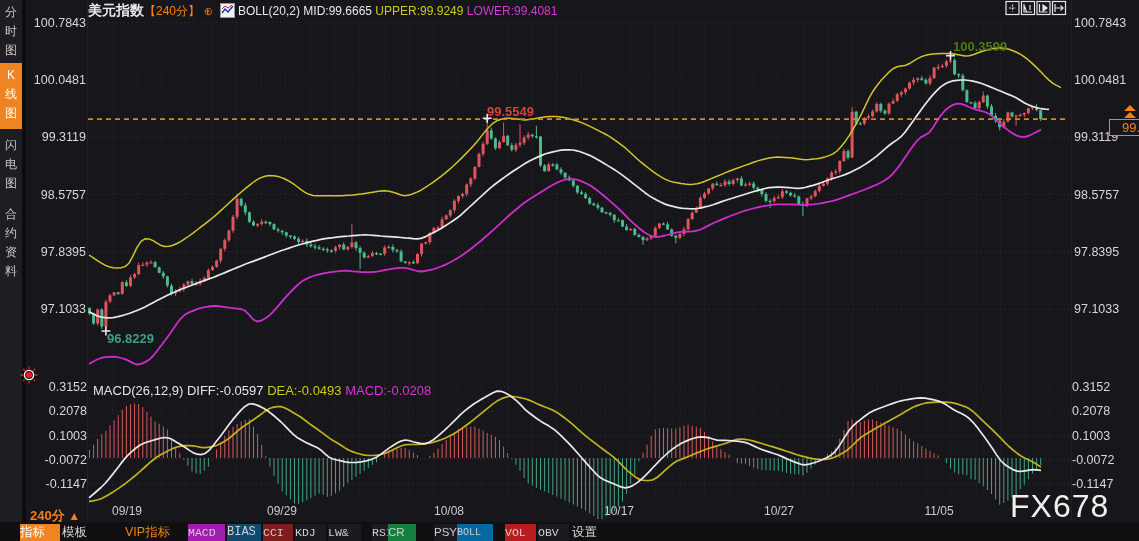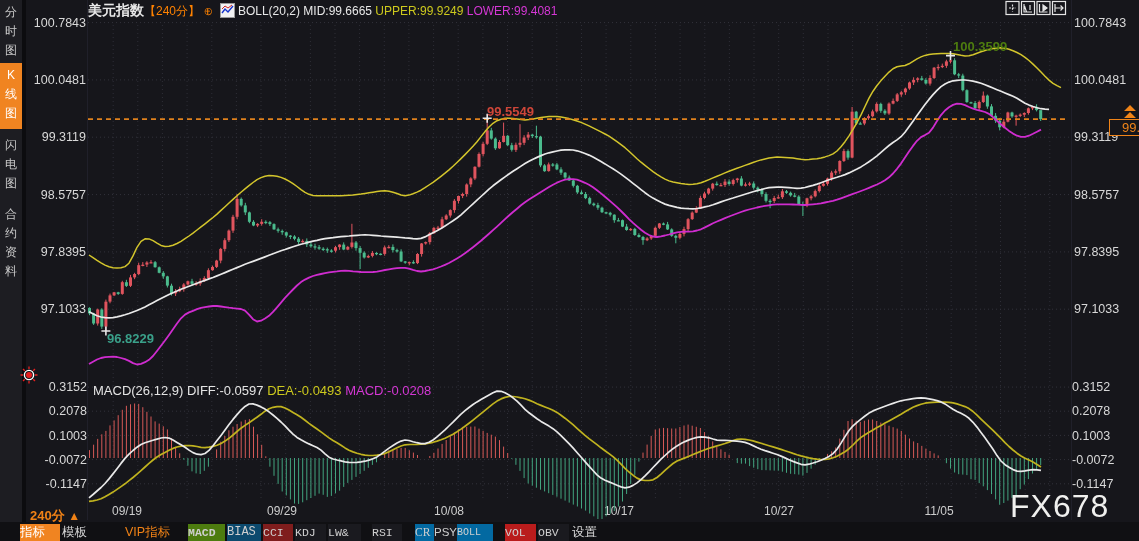--- a/index.html
+++ b/index.html
@@ -867,24 +867,24 @@
 <div id="ann1" class="abs">99.5549</div>
 <div id="ann2" class="abs">100.3599</div>
 <div id="ann3" class="abs">96.8229</div>
 <div id="fx" class="abs">FX678</div>
 <div id="tf" class="abs">240分 <span style="font-size:12px">▲</span></div>
 <div id="btmbar" class="abs"></div>
 <div class="tl" style="left:20px;width:40px;background:#f08421;color:#fff;">指标</div>
 <div class="tl" style="left:62px;width:40px;color:#d8d8d8;">模板</div>
 <div class="tl" style="left:104px;width:56px;color:#f08216;margin-left:21px;">VIP指标</div>
 <div class="tl" style="left:157px;width:29px;color:#cfcfcf;background:#1a1a1f;font-family:'Liberation Mono',monospace;font-size:17px;margin-left:32px;">MA</div>
-<div class="tl" style="left:188px;width:37px;color:#cfcfcf;background:#4d7c0f;font-family:'Liberation Mono',monospace;font-size:11.5px;font-weight:bold;">MACD</div>
+<div class="tl" style="left:188px;width:37px;color:#cfcfcf;background:#a21caf;font-family:'Liberation Mono',monospace;font-size:11.5px;">MACD</div>
 <div class="tl" style="left:227px;width:34px;color:#cfcfcf;background:#0c4a6e;font-family:'Liberation Mono',monospace;font-size:12px;">BIAS</div>
 <div class="tl" style="left:263px;width:30px;color:#cfcfcf;background:#7f1d1d;font-family:'Liberation Mono',monospace;font-size:11.5px;">CCI</div>
 <div class="tl" style="left:295px;width:31px;color:#cfcfcf;background:#1a1a1f;font-family:'Liberation Mono',monospace;font-size:11.5px;">KDJ</div>
 <div class="tl" style="left:328px;width:33px;color:#cfcfcf;background:#1a1a1f;font-family:'Liberation Mono',monospace;font-size:11.5px;">LW&amp;</div>
 <div class="tl" style="left:372px;width:30px;color:#cfcfcf;background:#1a1a1f;font-family:'Liberation Mono',monospace;font-size:11.5px;">RSI</div>
-<div class="tl" style="left:415px;width:28px;color:#cfcfcf;background:#0369a1;font-family:Liberation Serif, serif;font-size:11.5px;">CR</div>
+<div class="tl" style="left:388px;width:28px;color:#cfcfcf;background:#15803d;font-family:Liberation Sans, sans-serif;font-size:11.5px;">CR</div>
 <div class="tl" style="left:434px;width:31px;color:#cfcfcf;background:#1a1a1f;font-family:Liberation Sans, sans-serif;font-size:11.5px;">PSY</div>
 <div class="tl" style="left:457px;width:36px;color:#cfcfcf;background:#0369a1;font-family:'Liberation Mono',monospace;font-size:10px;">BOLL</div>
 <div class="tl" style="left:505px;width:31px;color:#cfcfcf;background:#b91c1c;font-family:'Liberation Mono',monospace;font-size:11.5px;">VOL</div>
 <div class="tl" style="left:538px;width:31px;color:#cfcfcf;background:#1a1a1f;font-family:'Liberation Mono',monospace;font-size:11.5px;">OBV</div>
 <div class="tl" style="left:572px;width:40px;color:#d8d8d8;">设置</div>
 
 </body></html>

